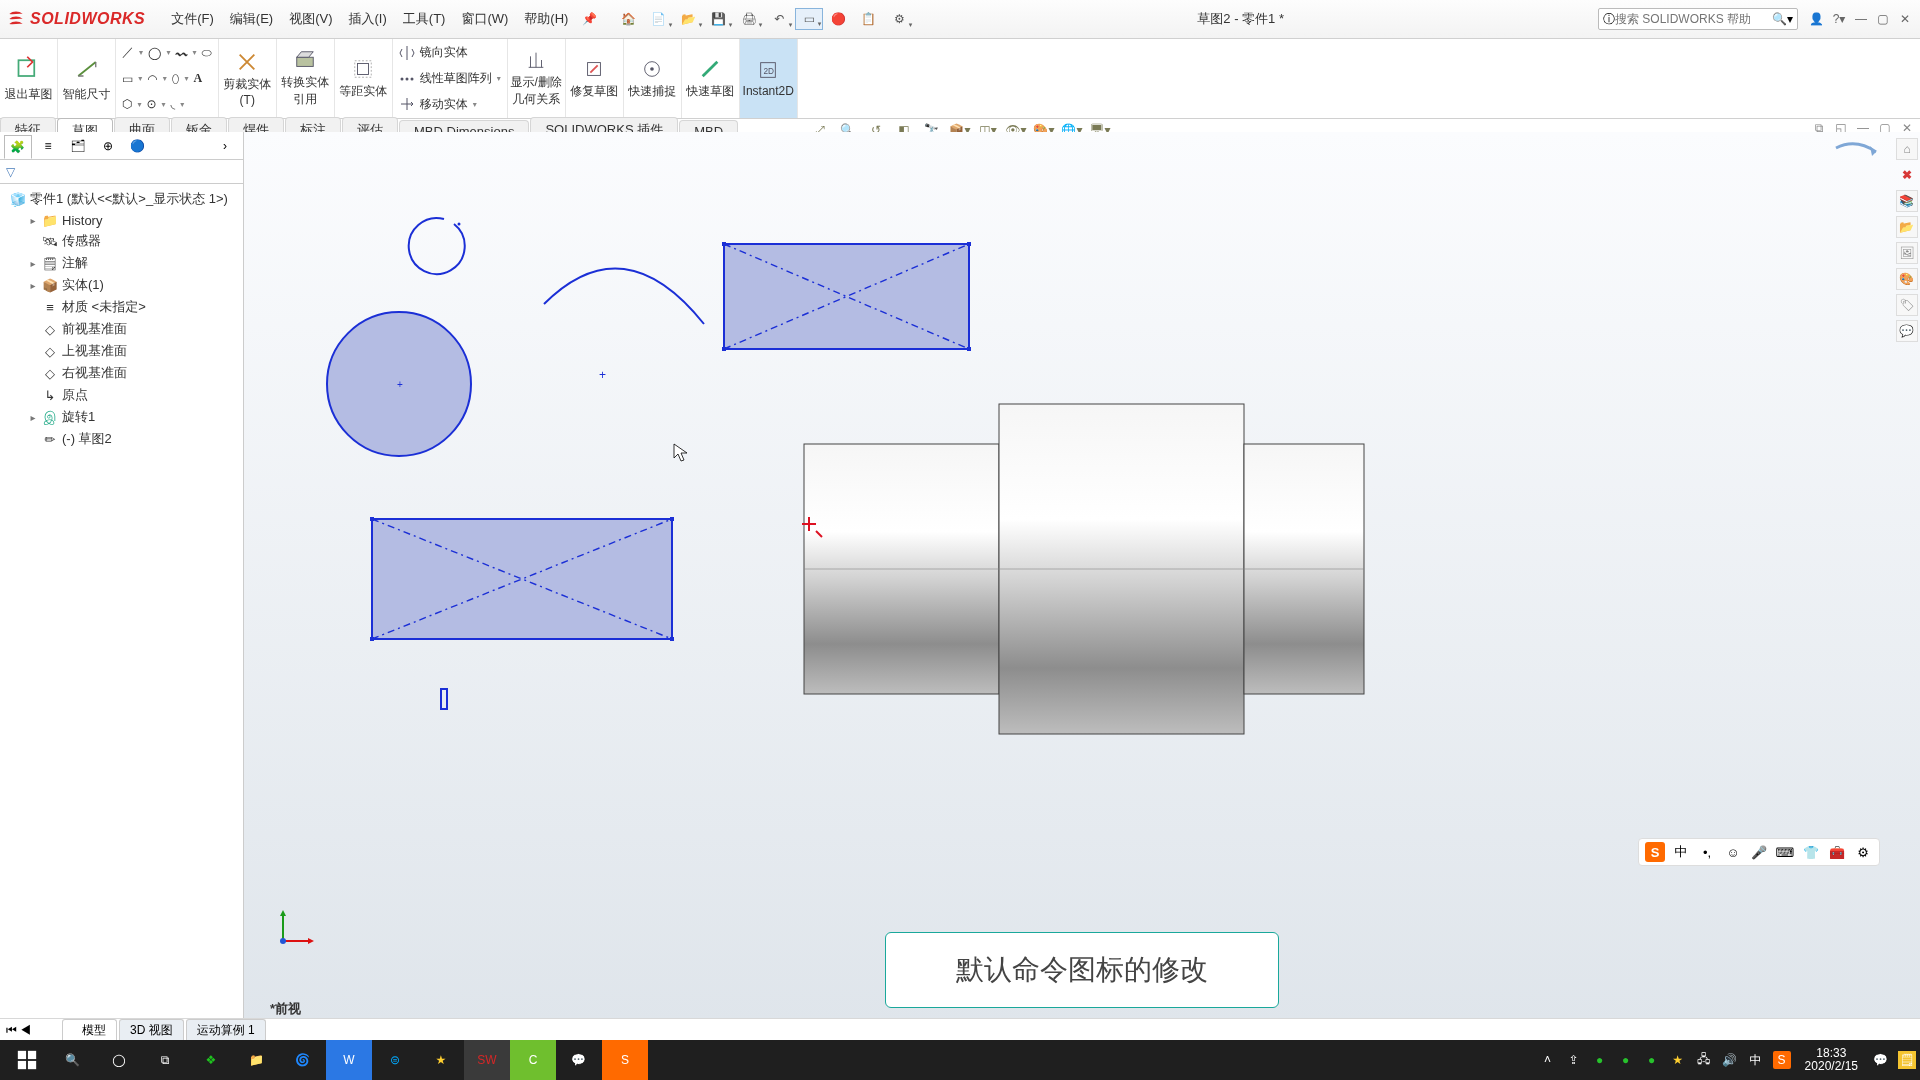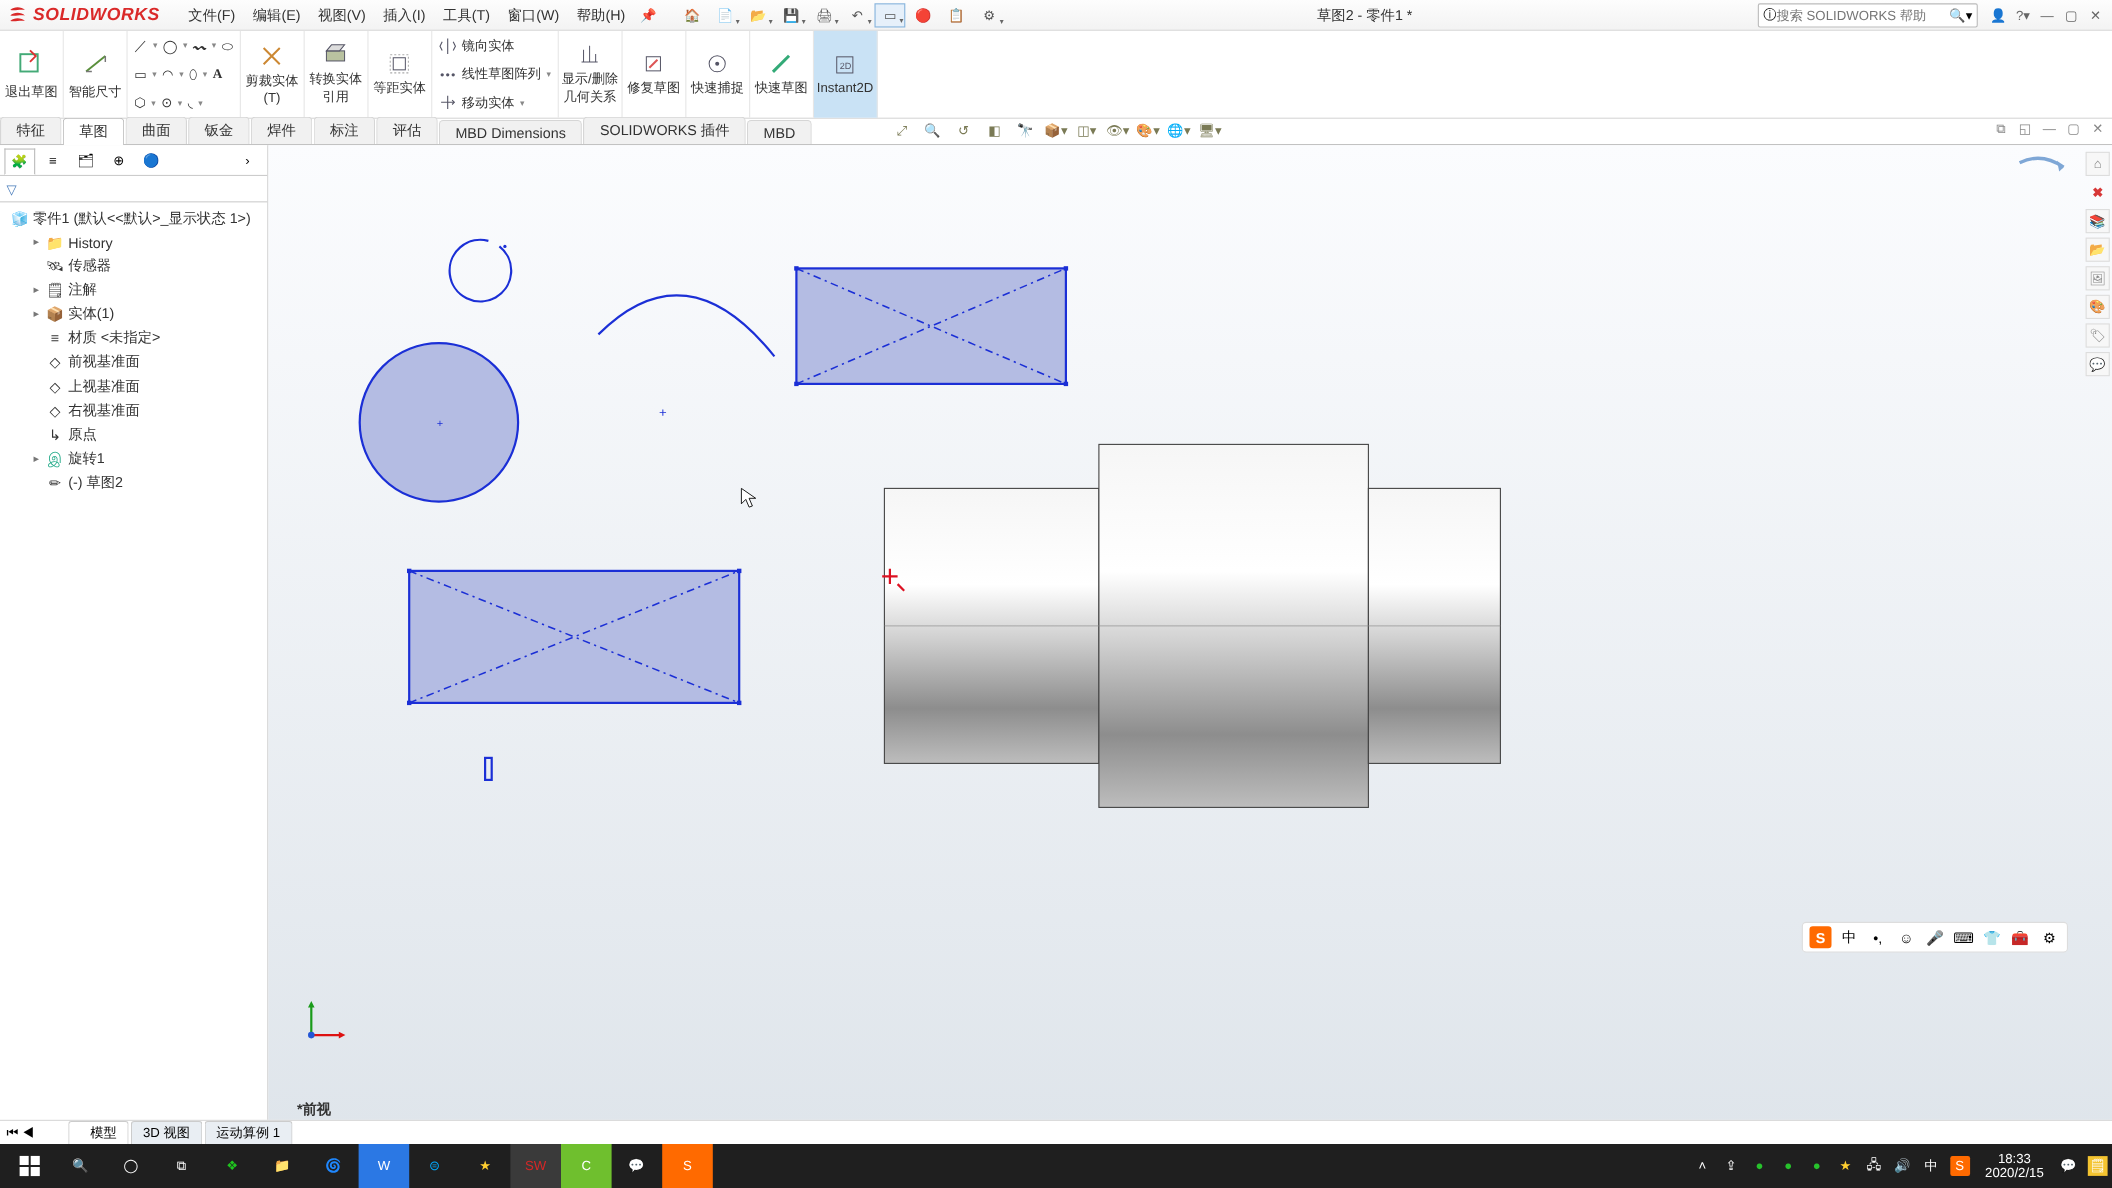--- a/index.html
+++ b/index.html
@@ -1,19 +1,19 @@
 <!DOCTYPE html>
 <html><head>
 <meta charset="utf-8">
 <style>
 * { margin: 0; padding: 0; box-sizing: border-box; font-family: "Microsoft YaHei", Arial, sans-serif; }
 body { width: 1920px; height: 1080px; background: #fff; overflow: hidden; font-size: 12px; }
 
 
-.menubar { height: 28px; background: linear-gradient(#fdfdfd,#f3f3f3); border-bottom: 1px solid #d0d0d0; display: flex; align-items: center; padding: 0 6px; }
+.menubar { height: 39px; background: linear-gradient(#fdfdfd,#f3f3f3); border-bottom: 1px solid #d0d0d0; display: flex; align-items: center; padding: 0 6px; }
 .sw-logo { display: flex; align-items: center; gap: 4px; font-weight: bold; font-style: italic; color: #da2929; font-size: 16px; margin-right: 18px; letter-spacing: .5px; }
 .sw-logo svg { width: 20px; height: 20px; }
 .menu-item { padding: 8px 8px; color: #333; cursor: default; font-size: 13px; }
 .pin-ico { margin-left: 6px; color: #555; }
 .menubar-gap { flex: 1; }
 .doc-title { font-size: 13px; color: #333; margin: 0 auto; }
 .qat { display: flex; align-items: center; gap: 2px; margin-left: 18px; }
 .qat-btn { width: 28px; height: 22px; display: flex; align-items: center; justify-content: center; color: #555; position: relative; }
 .qat-btn .dd { position: absolute; right: 1px; bottom: 1px; font-size: 7px; color: #666; }
 .searchbox { display:flex; align-items:center; border:1px solid #bbb; border-radius:2px; padding:1px 4px; width: 200px; height:22px; margin-left: 30px; background:#fff;}
@@ -452,20 +452,21 @@
       <span>中</span>
       <span>•,</span>
       <span>☺</span>
       <span>🎤</span>
       <span>⌨</span>
       <span>👕</span>
       <span>🧰</span>
       <span>⚙</span>
     </div>
 
+    <div class="annot-label">默认命令图标的修改</div>
   </div>
 </div>
 
 <div class="btm-tabs">
   <div class="pre">⏮ ◀</div>
   <div class="bt active">模型</div>
   <div class="bt">3D 视图</div>
   <div class="bt">运动算例 1</div>
 </div>
 

